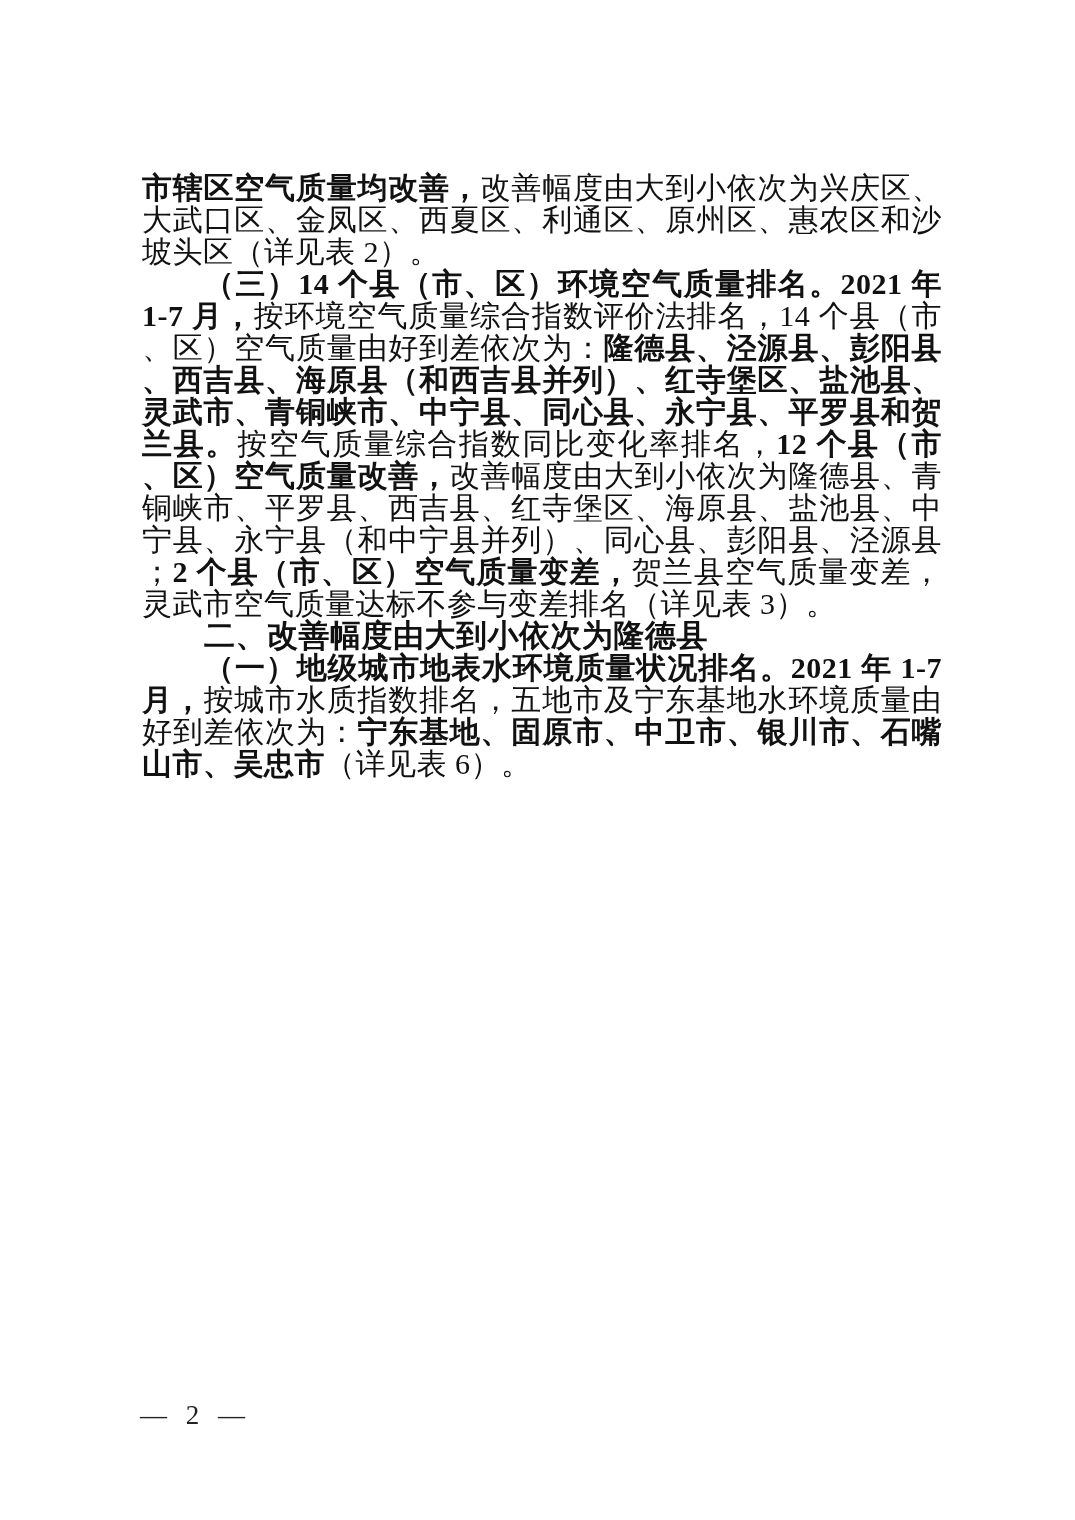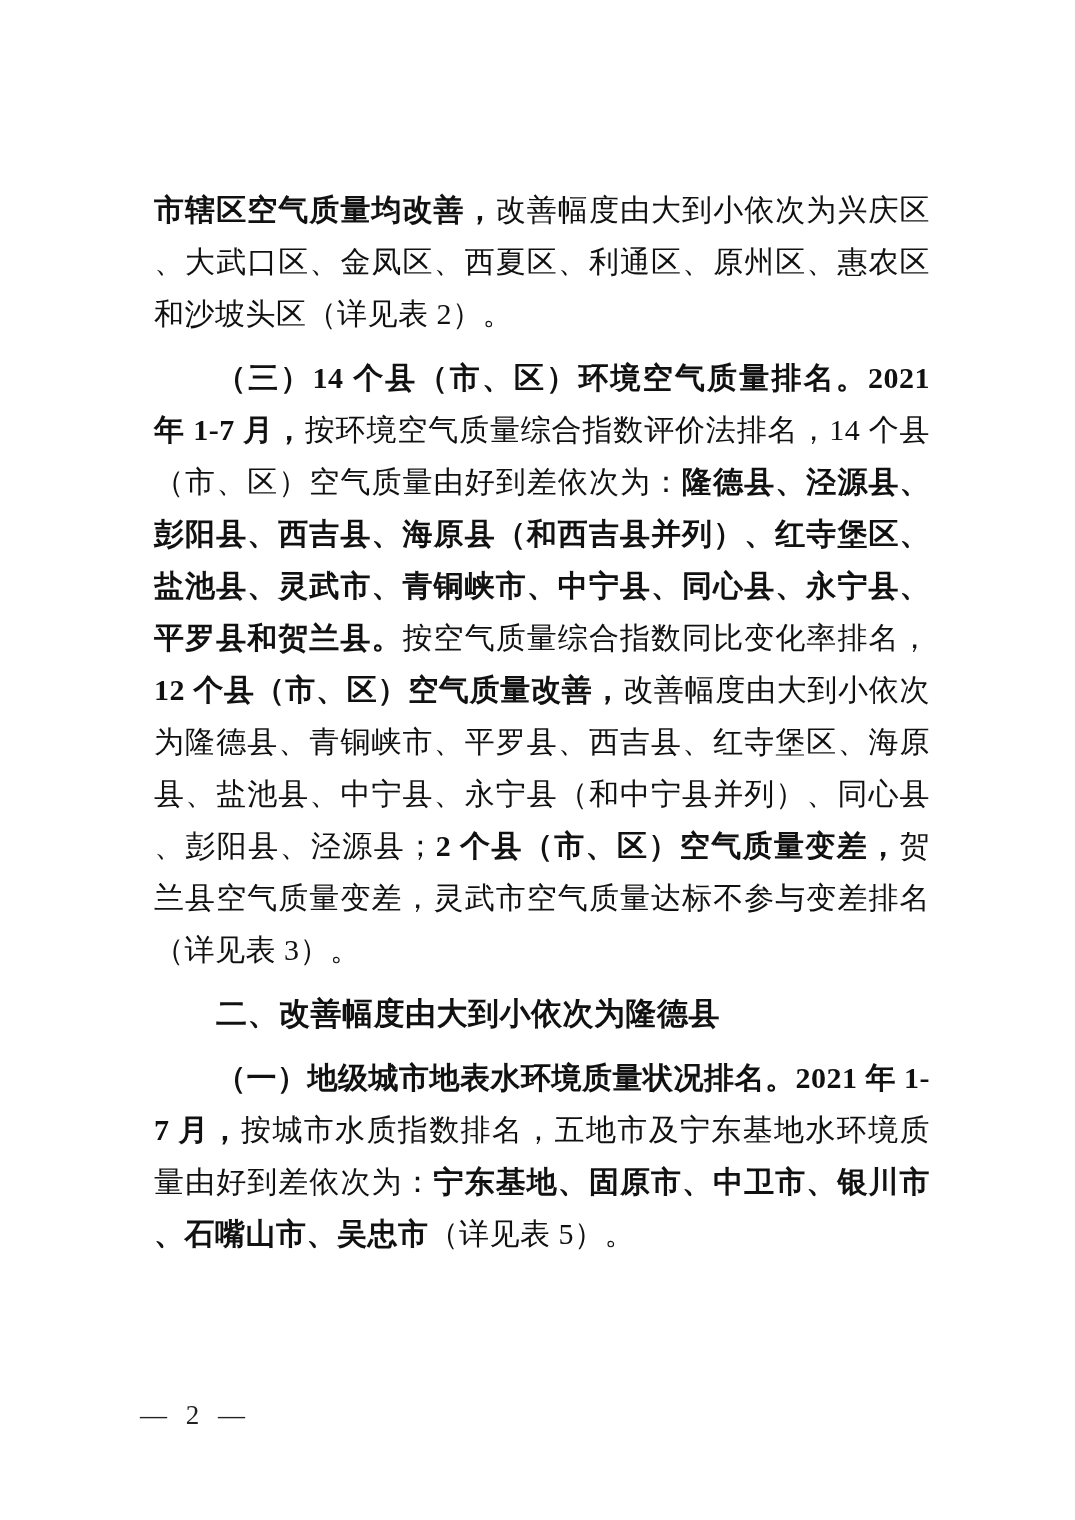--- a/index.html
+++ b/index.html
@@ -16,23 +16,23 @@
     font-family: "Liberation Serif", "DejaVu Serif", serif;
     color: #111111;
   }
   .content {
     position: absolute;
     left: 142px;
     top: 172px;
     width: 800px;
   }
   .para {
-    margin: 12px;
+    margin: 0;
     font-size: 30px;
-    line-height: 52px;
+    line-height: 32px;
     text-align: justify;
     text-align-last: left;
     word-break: break-all;
     line-break: anywhere;
     letter-spacing: 0.5px;
   }
   .para.indent {
     text-indent: 62px;
   }
   .para .b {
@@ -55,18 +55,18 @@
   }
 </style>
 </head>
 <body>
 
 <div class="page">
   <div class="content" id="doc-body">
       <p class="para"><span class="b">市辖区空气质量均改善，</span><span>改善幅度由大到小依次为兴庆区、大武口区、金凤区、西夏区、利通区、原州区、惠农区和沙坡头区（详见表 2）。</span></p>
       <p class="para indent"><span class="b">（三）14 个县（市、区）环境空气质量排名。2021 年 1-7 月，</span><span>按环境空气质量综合指数评价法排名，14 个县（市、区）空气质量由好到差依次为：</span><span class="b">隆德县、泾源县、彭阳县、西吉县、海原县（和西吉县并列）、红寺堡区、盐池县、灵武市、青铜峡市、中宁县、同心县、永宁县、平罗县和贺兰县。</span><span>按空气质量综合指数同比变化率排名，</span><span class="b">12 个县（市、区）空气质量改善，</span><span>改善幅度由大到小依次为隆德县、青铜峡市、平罗县、西吉县、红寺堡区、海原县、盐池县、中宁县、永宁县（和中宁县并列）、同心县、彭阳县、泾源县；</span><span class="b">2 个县（市、区）空气质量变差，</span><span>贺兰县空气质量变差，灵武市空气质量达标不参与变差排名（详见表 3）。</span></p>
       <p class="para indent heading"><span class="b">二、改善幅度由大到小依次为隆德县</span></p>
-      <p class="para indent"><span class="b">（一）地级城市地表水环境质量状况排名。2021 年 1-7 月，</span><span>按城市水质指数排名，五地市及宁东基地水环境质量由好到差依次为：</span><span class="b">宁东基地、固原市、中卫市、银川市、石嘴山市、吴忠市</span><span>（详见表 5）。</span></p>
+      <p class="para indent"><span class="b">（一）地级城市地表水环境质量状况排名。2021 年 1-7 月，</span><span>按城市水质指数排名，五地市及宁东基地水环境质量由好到差依次为：</span><span class="b">宁东基地、固原市、中卫市、银川市、石嘴山市、吴忠市</span><span>（详见表 6）。</span></p>
     </div>
   <div class="footer">
     <span>— 2 —</span>
   </div>
 </div>
 
 </body></html>

